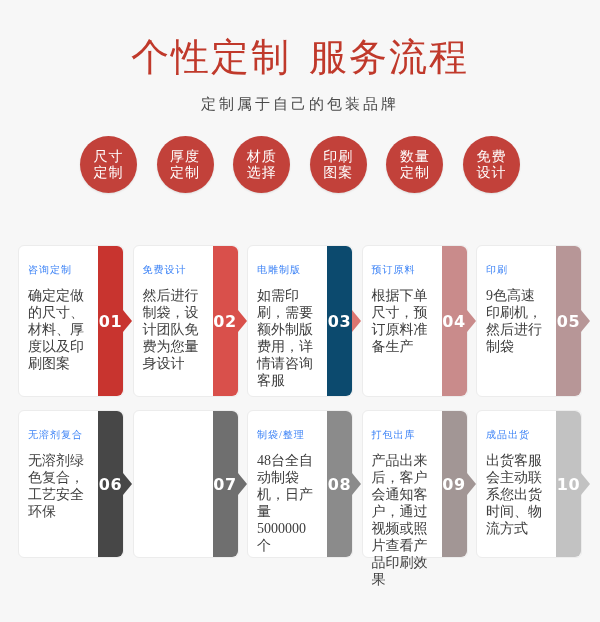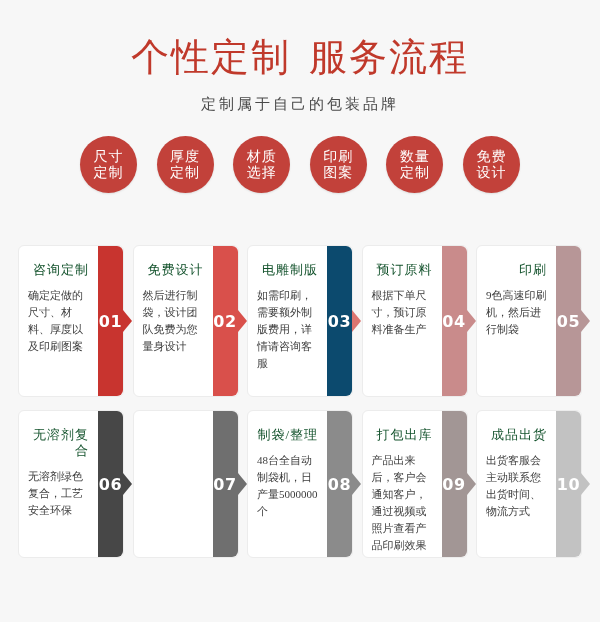--- a/index.html
+++ b/index.html
@@ -95,31 +95,31 @@
     overflow: visible;
   }
   .card-row.row2 .card { height: 148px; }
 
   .card-body {
     padding: 16px 8px 8px 9px;
     width: 78px;
     box-sizing: border-box;
   }
   .card-title {
-    color: #14532d;
-    font-size: 13px;
+    color: #3b82f6;
+    font-size: 10px;
     line-height: 16px;
-    text-align: right;
+    text-align: left;
     letter-spacing: 1px;
     margin-bottom: 9px;
     font-family: "Liberation Serif", "DejaVu Serif", serif;
   }
   .card-text {
     color: #3d3d3d;
-    font-size: 11px;
+    font-size: 14px;
     line-height: 17px;
     text-align: left;
     letter-spacing: 0px;
     font-family: "Liberation Serif", "DejaVu Serif", serif;
   }
 
   
   .num-band {
     position: absolute;
     right: 0;

